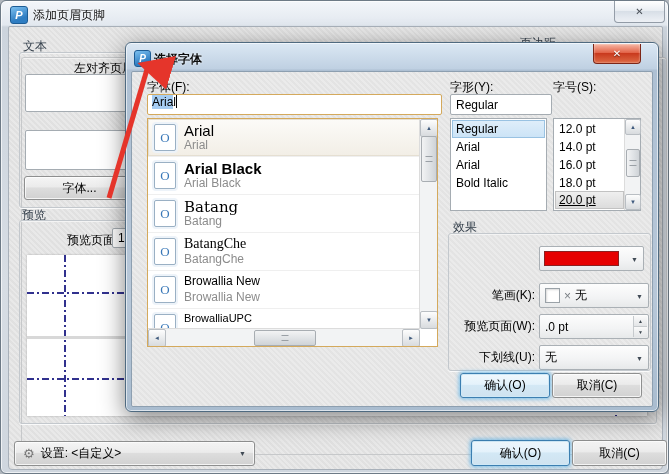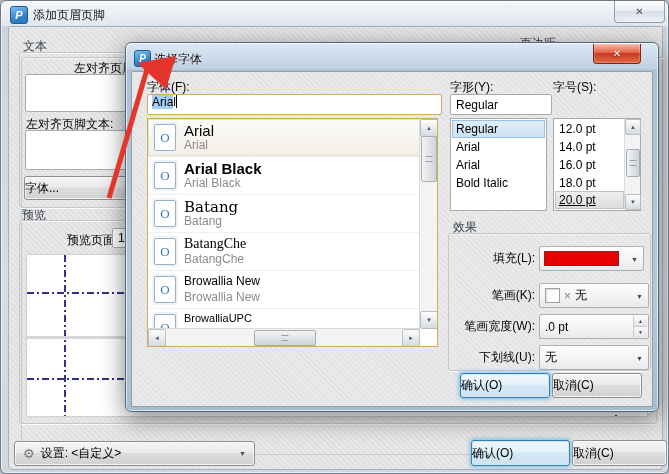--- a/index.html
+++ b/index.html
@@ -39,21 +39,21 @@
   .inner-panel{
     position:absolute;left:12px;top:30px;width:644px;height:396px;
     border:1px solid #c6c8ca;border-radius:3px;box-shadow:inset 0 1px 0 #f3f3f3;
   }
   
   .grp-label{position:absolute;color:#35404c;}
   .grp-box{position:absolute;border:1px solid #c3c8cd;border-radius:3px;box-shadow:inset 0 1px 0 #f4f4f4,0 1px 0 #fafafa;}
   
   .txtbox{position:absolute;background:#fff;border:1px solid #a5acb2;border-radius:2px;resize:none;font-family:inherit;}
   .btn{
-    position:absolute;display:flex;align-items:center;
+    position:absolute;display:flex;align-items:center;justify-content:center;
     border:1px solid #8e8f8f;border-radius:3px;color:#000;
     background:linear-gradient(180deg,#f5f5f5,#ebebeb 45%,#dddddd 50%,#d1d1d1);
     box-shadow:inset 0 0 0 1px rgba(255,255,255,.75);
   }
   .btn.default{
     border-color:#3c7fb1;
     box-shadow:0 0 4px 1px rgba(96,180,232,.85),inset 0 0 0 1px #cfe8f6;
     background:linear-gradient(180deg,#f0f8fd,#e4f2fb 45%,#d3e8f5 50%,#cfe2ef);
   }
   .combo{
@@ -75,21 +75,21 @@
     position:absolute;left:125px;top:42px;width:532px;height:368px;z-index:20;
     border:1px solid #4f6a80;border-radius:6px;
     background:linear-gradient(180deg,#dbe8f4,#bfd0e2 26px,#aec0d3 27px,#b7c7d8 70%,#a9bccf);
     box-shadow:0 6px 24px rgba(0,0,0,.5),inset 0 0 0 1px rgba(255,255,255,.6);
   }
   .fd-icon{
     position:absolute;left:8px;top:7px;width:15px;height:15px;border-radius:3px;
     background:linear-gradient(160deg,#7cc0f0,#2e7dc2 70%);border:1px solid #1c5c95;
     color:#fff;font-weight:bold;font-size:10px;display:flex;align-items:center;justify-content:center;font-style:italic;
   }
-  .fd-title{position:absolute;left:28px;top:8px;color:#0c0c0c;text-shadow:0 0 3px rgba(255,255,255,.8);}
+  .fd-title{position:absolute;left:28px;top:8px;color:#0c0c0c;text-shadow:0 0 3px rgba(255,255,255,.8);font-weight:bold;}
   .fd-close{
     position:absolute;left:467px;top:1px;width:46px;height:19px;
     border:1px solid #7c2617;border-top:none;border-radius:0 0 4px 4px;
     background:linear-gradient(180deg,#f7b7a5,#e2654a 45%,#c93a1e 50%,#dd6a45);
     display:flex;align-items:center;justify-content:center;color:#fff;font-size:10px;font-weight:bold;
     text-shadow:0 1px 1px rgba(0,0,0,.5);box-shadow:inset 0 0 2px rgba(255,255,255,.7);
   }
   .fd-client{
     position:absolute;left:5px;top:28px;width:520px;height:334px;
     border:1px solid #8d9fb0;border-radius:2px;
@@ -169,21 +169,20 @@
     <span>✕</span>
   </div>
 
   <div class="client">
     <div class="inner-panel"></div>
 
     <div class="grp-label abs" style="left:14px;top:11px;">文本</div>
     <div class="grp-box" style="left:10px;top:25px;width:117px;height:154px;"></div>
     <div class="abs" style="left:17px;top:33px;margin-left:48px;">左对齐页眉文本:</div>
     <textarea class="txtbox" style="left: 16px; top: 47px; width: 104px; height: 32px;"></textarea>
-    <div class="abs" style="left:17px;top:89px;">左对齐页脚文本:</div>
     <textarea class="txtbox" style="left: 16px; top: 103px; width: 104px; height: 34px;"></textarea>
     <div class="btn" style="left:15px;top:149px;width:109px;height:22px;">
       <span>字体...</span>
     </div>
 
     <div class="grp-label abs" style="left:511px;top:8px;">页边距</div>
     <div class="grp-box" style="left:505px;top:21px;width:143px;height:330px;"></div>
 
     <div class="grp-label abs" style="left:13px;top:180px;">预览</div>
     <div class="grp-box" style="left:10px;top:193px;width:636px;height:202px;"></div>
@@ -312,33 +311,32 @@
           <div class="grip"></div>
         </div>
       <div class="sc-btn" style="left:0;bottom:0;width:14px;height:14px;">
           <span>▼</span>
         </div>
     </div>
   </div>
 
   <div class="grp-label abs" style="left:327px;top:176px;">效果</div>
   <div class="grp-box" style="left:322px;top:190px;width:201px;height:136px;">
-    <div class="fx-row-label" style="top:16px;">填充(L):</div>
     <div class="combo" style="left:90px;top:12px;width:103px;height:23px;">
       <div style="position: absolute; inset: 4px 24px 4px 4px; border: 1px solid rgb(138, 32, 32); background: rgb(230, 0, 0);"></div>
       <span class="arrow">▼</span>
     </div>
     <div class="fx-row-label" style="top:53px;">笔画(K):</div>
     <div class="combo" style="left:90px;top:49px;width:103px;height:23px;padding-left:5px;">
       <span class="swatch-none"></span>
       <span class="cross">×</span>
       <span>无</span>
       <span class="arrow">▼</span>
     </div>
-    <div class="fx-row-label" style="top:84px;">笔画宽度(W):</div>
+    <div class="fx-row-label" style="top:84px;">预览页面(W):</div>
     <div class="combo" style="left:90px;top:80px;width:103px;height:23px;padding-left:5px;">
       <span>.0 pt</span>
       <span class="spin">
         <div>▲</div>
         <div>▼</div>
       </span>
     </div>
     <div class="fx-row-label" style="top:115px;">下划线(U):</div>
     <div class="combo" style="left:90px;top:111px;width:103px;height:23px;padding-left:5px;">
       <span>无</span>

